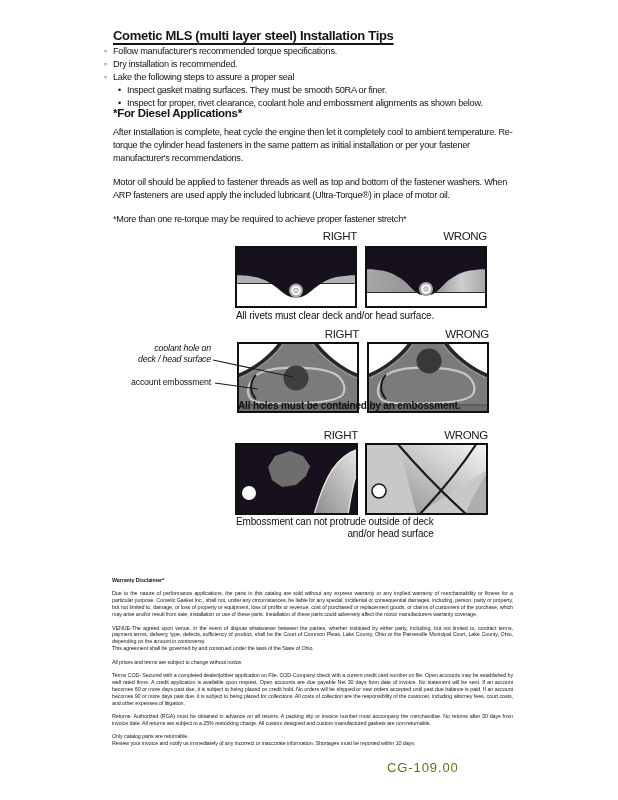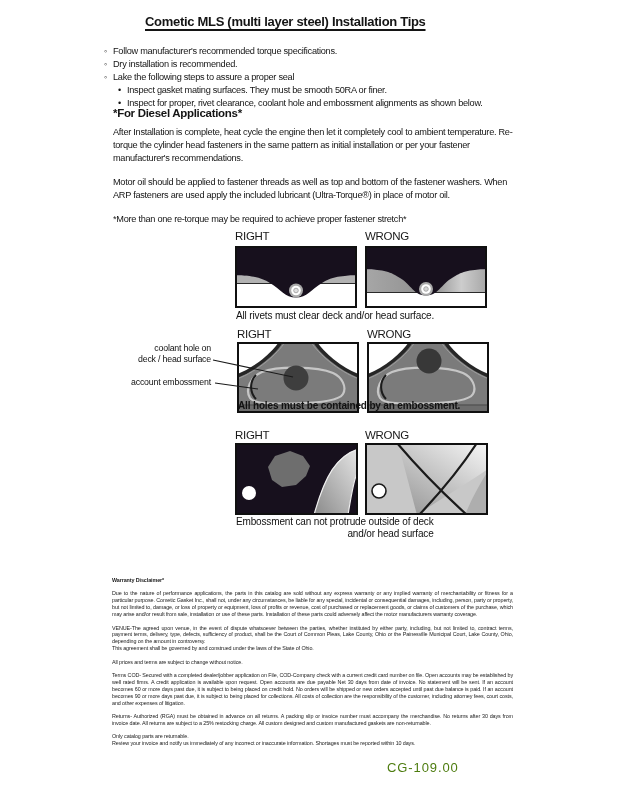--- a/index.html
+++ b/index.html
@@ -6,35 +6,34 @@
     --dark-fig:#17101d; --fig-gray:#7b7b7b; --fig-light-gray:#c8c8c8;
     --line-dark:#1a1a1a; --emboss-line:#c6c6c6; --hole-dark:#3e3e3e; --text:#141414;
   }
   html,body{margin:0;padding:0;background:#ffffff;}
   .page{
     position:relative; width:618px; height:800px; background:#ffffff; overflow:hidden;
     font-family:"Liberation Sans","DejaVu Sans",sans-serif; color:var(--text);
   }
   .abs{position:absolute;}
   .title{
-    left:113px; top:14px; font-size:13px; font-weight:bold; letter-spacing:-0.3px;
+    left:113px; top:28px; font-size:13px; font-weight:bold; letter-spacing:-0.3px;
     text-decoration:underline; text-underline-offset:3px; text-decoration-thickness:1.5px;
     white-space:nowrap;
-    margin-left:32px;
   }
   .bullets{left:104px; top:45px; width:440px; font-size:9.2px; letter-spacing:-0.28px; line-height:12.9px;}
   .bullet-line{position:relative; padding-left:9px; white-space:nowrap;}
   .bullet-line .marker{position:absolute; left:0; top:0;}
   .sub-line{position:relative; padding-left:23px; white-space:nowrap;}
   .sub-line .marker{position:absolute; left:14px; top:0;}
   .diesel{left:113px; top:107px; width:408px; font-size:9.2px; letter-spacing:-0.28px; line-height:13px;}
   .diesel-heading{font-size:11.5px; font-weight:bold; letter-spacing:-0.3px; margin:0 0 6px 0;}
   .diesel p{margin:0 0 11px 0;}
   .fig-label{
-    font-size:11.5px; letter-spacing:-0.3px; text-align:left; white-space:nowrap;
+    font-size:11.5px; letter-spacing:-0.3px; text-align:right; white-space:nowrap;
     color:#1a1a1a;
   }
   .fig-box{display:block;}
   .caption{font-size:10px; letter-spacing:-0.15px; line-height:11.5px; white-space:nowrap; color:#111;}
   .annotation{
     font-size:8.8px; letter-spacing:-0.2px; line-height:10.6px; text-align:right;
     width:122px; color:#111;
   }
   .warranty{left:112px; top:577px; width:401px; font-size:5.4px; letter-spacing:-0.1px;
     line-height:6.9px; text-align:justify; color:#222;}
@@ -116,21 +115,21 @@
       <circle cx="61" cy="43" r="2.3" fill="#d5d5d5" stroke="#9a9a9a" stroke-width="0.8"></circle>
     </g>
     <rect x="1" y="1" width="120" height="60" fill="none" stroke="#101010" stroke-width="2"></rect>
   </svg>
 
   <div class="abs caption" style="left:236px; top:310px;">All rivets must clear deck and/or head surface.</div>
 
   <div class="abs fig-label" style="left:237px; top:328px; width:122px;">RIGHT</div>
   <div class="abs fig-label" style="left:367px; top:328px; width:122px;">WRONG</div>
 
-  <div class="abs annotation" style="left:89px; top:343px;">
+  <div class="abs annotation" style="left:89px; top:343px;font-style:italic;">
     <div>coolant hole on</div>
     <div>deck / head surface</div>
   </div>
   <div class="abs annotation" style="left:89px; top:377px;">
     <div>account embossment</div>
   </div>
 
   <svg class="abs fig-box" style="left:237px; top:342px;" width="122" height="71" viewBox="0 0 122 71">
     <rect width="122" height="71" fill="var(--fig-gray)"></rect>
     <path d="M0,0 H44 C37,11 19,27 0,34 Z" fill="#ffffff"></path>

